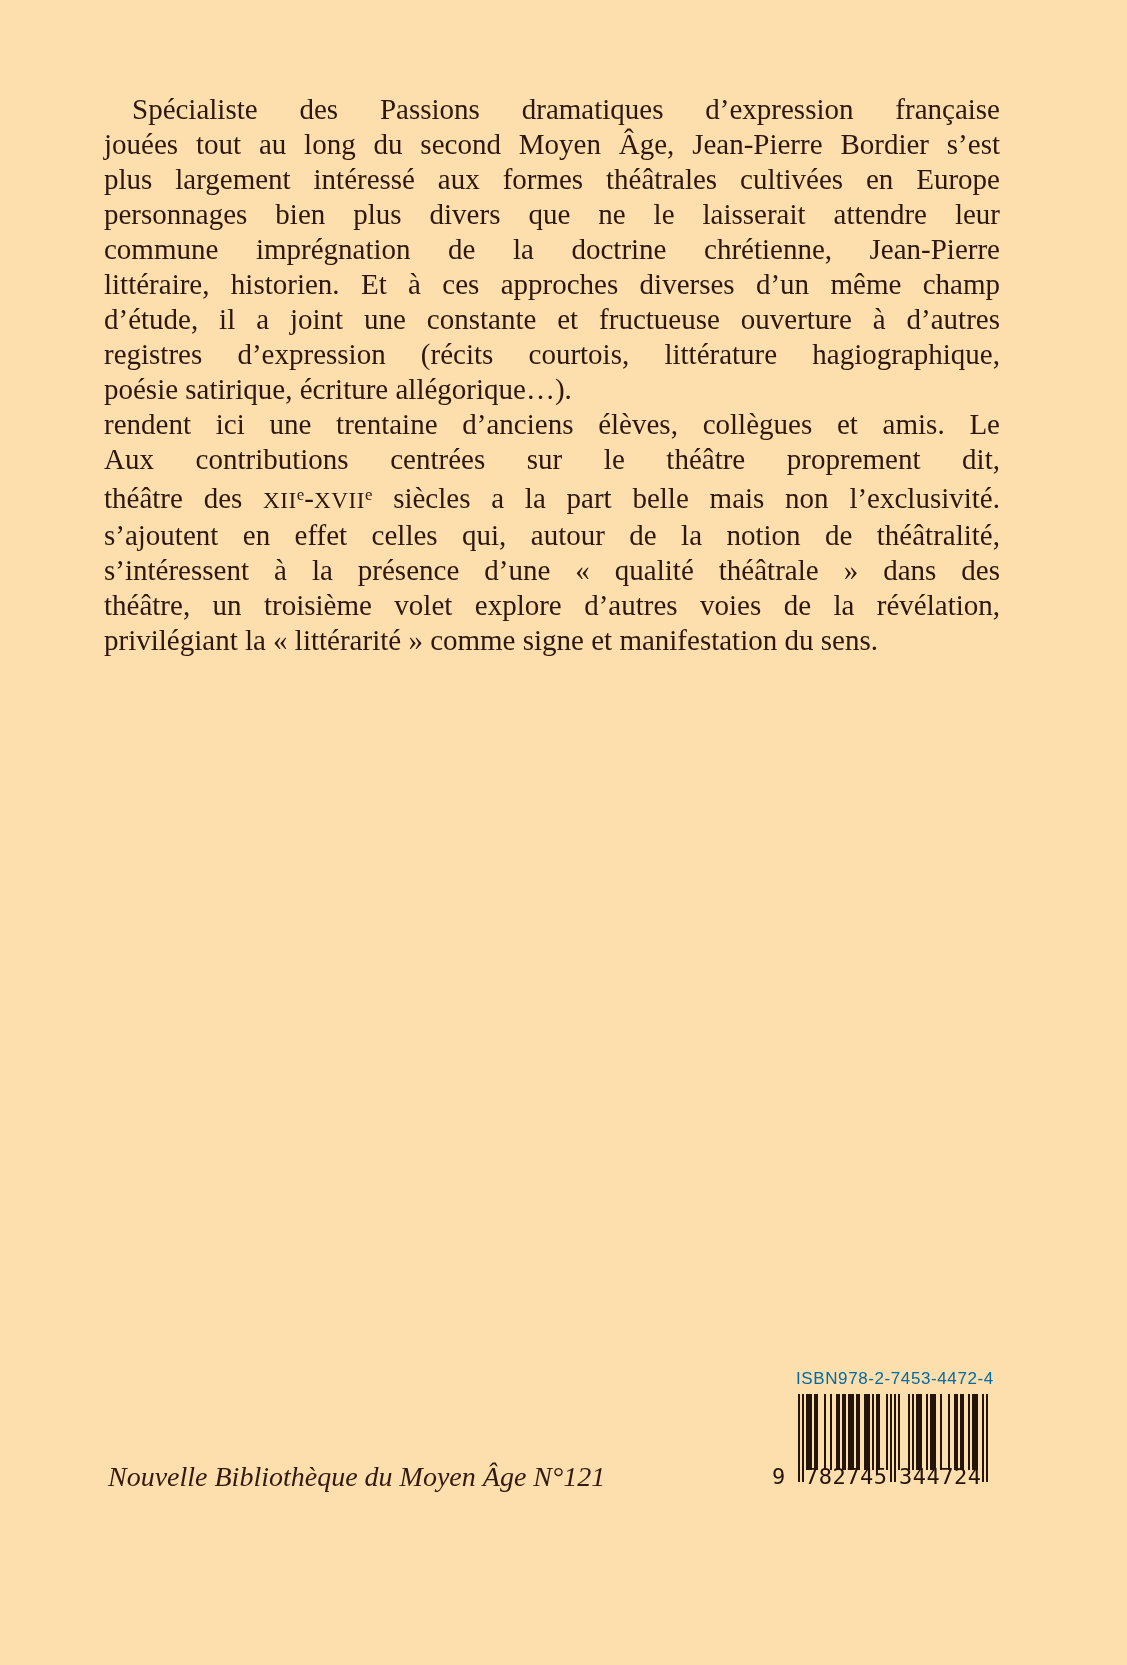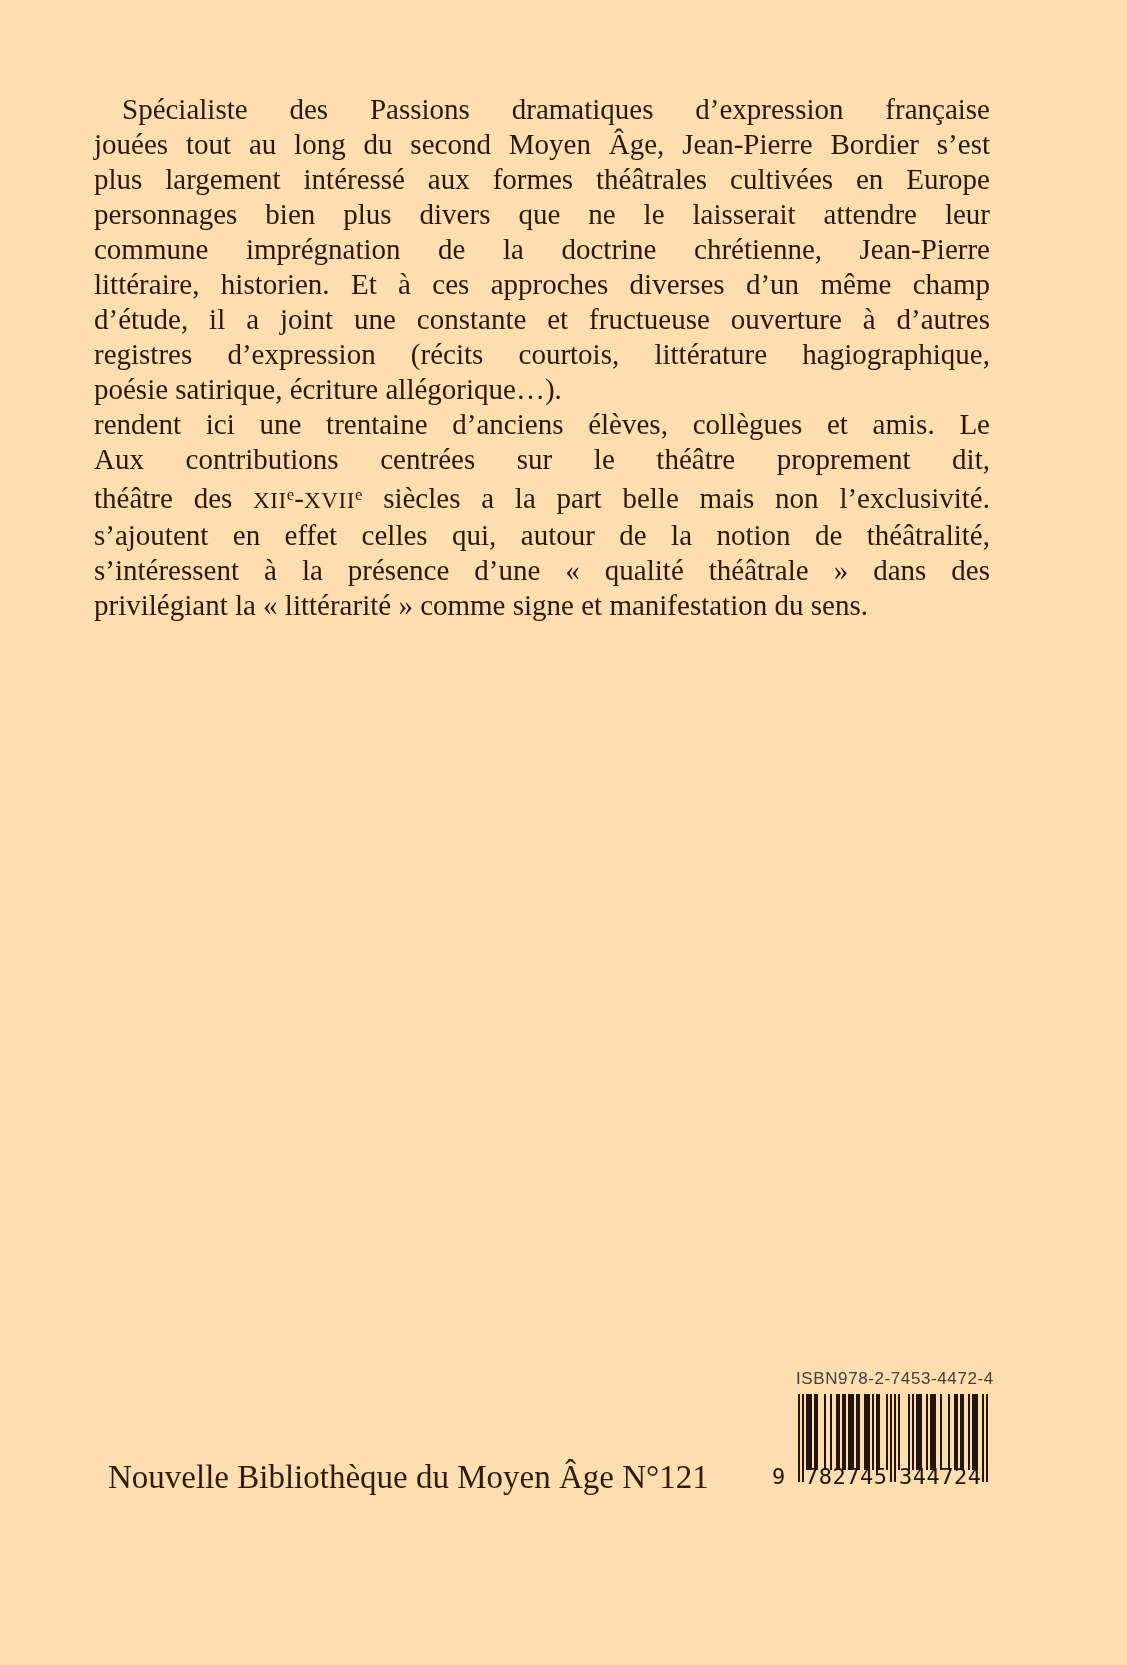--- a/index.html
+++ b/index.html
@@ -7,50 +7,50 @@
     width:1127px;height:1665px;
     background:#fcdfad;
     font-family:"Liberation Serif","DejaVu Serif",serif;
     color:#2e170f;
     position:relative;
     overflow:hidden;
   }
   .page{position:absolute;inset:0;background:#fcdfad;}
   
   .body-text{
-    position:absolute;left:94px;top:92px;width:896px;
+    position:absolute;left:104px;top:92px;width:896px;
     font-size:29px;line-height:35px;
     color:#2e170f;
   }
   .para{margin:0;}
   .line{
     text-align:justify;
     text-align-last:justify;
     text-justify:inter-word;
     white-space:normal;
   }
   .line.first{text-indent:28px;}
   .line.last{text-align-last:left;}
   .rn{font-size:0.8em;letter-spacing:0.5px;}
   .ord{font-size:0.58em;vertical-align:0.5em;}
   
   .footer-series{
     position:absolute;left:108px;top:1460px;
-    font-size:33px;line-height:34px;
+    font-style:italic;font-size:28px;line-height:34px;
     color:#33190f;white-space:nowrap;
   }
   
   .barcode-block{
     position:absolute;left:798px;top:1394px;width:190px;height:100px;
   }
   .isbn-label{
     position:absolute;left:-2px;top:-25px;width:196px;
     display:flex;justify-content:space-between;
     font-family:"Liberation Sans","DejaVu Sans",sans-serif;
-    font-size:17px;letter-spacing:0.6px;color:#404040;
+    font-size:17px;letter-spacing:0.6px;color:#0369a1;
     white-space:pre;
   }
   .bars{position:absolute;left:0;top:0;width:190px;height:88px;}
   .bar{position:absolute;top:0;background:#241409;}
   .bc-digits{
     font-family:"DejaVu Sans Mono","Liberation Mono",monospace;
     font-size:22px;color:#241308;
   }
   .bc-digit-lead{position:absolute;left:-26px;top:70px;}
   .bc-group-1{position:absolute;left:7px;top:70px;width:82px;display:flex;justify-content:space-between;}
@@ -72,20 +72,21 @@
         <div class="line">d’étude, il a joint une constante et fructueuse ouverture à d’autres</div>
         <div class="line">registres d’expression (récits courtois, littérature hagiographique,</div>
         <div class="line last">poésie satirique, écriture allégorique…).</div>
       </div>
       <div class="para">
         <div class="line">rendent ici une trentaine d’anciens élèves, collègues et amis. Le</div>
         <div class="line">Aux contributions centrées sur le théâtre proprement dit,</div>
         <div class="line">théâtre des <span class="rn">XII</span><span class="ord">e</span>-<span class="rn">XVII</span><span class="ord">e</span> siècles a la part belle mais non l’exclusivité.</div>
         <div class="line">s’ajoutent en effet celles qui, autour de la notion de théâtralité,</div>
         <div class="line">s’intéressent à la présence d’une « qualité théâtrale » dans des</div>
+        <div class="line">théâtre, un troisième volet explore d’autres voies de la révélation,</div>
         <div class="line last">privilégiant la « littérarité » comme signe et manifestation du sens.</div>
       </div>
     </main>
 
   <div class="footer-series">Nouvelle Bibliothèque du Moyen Âge N°121</div>
 
   <div class="barcode-block">
     <div class="isbn-label">
       <span>ISBN</span>
       <span>978-2-7453-4472-4</span>

